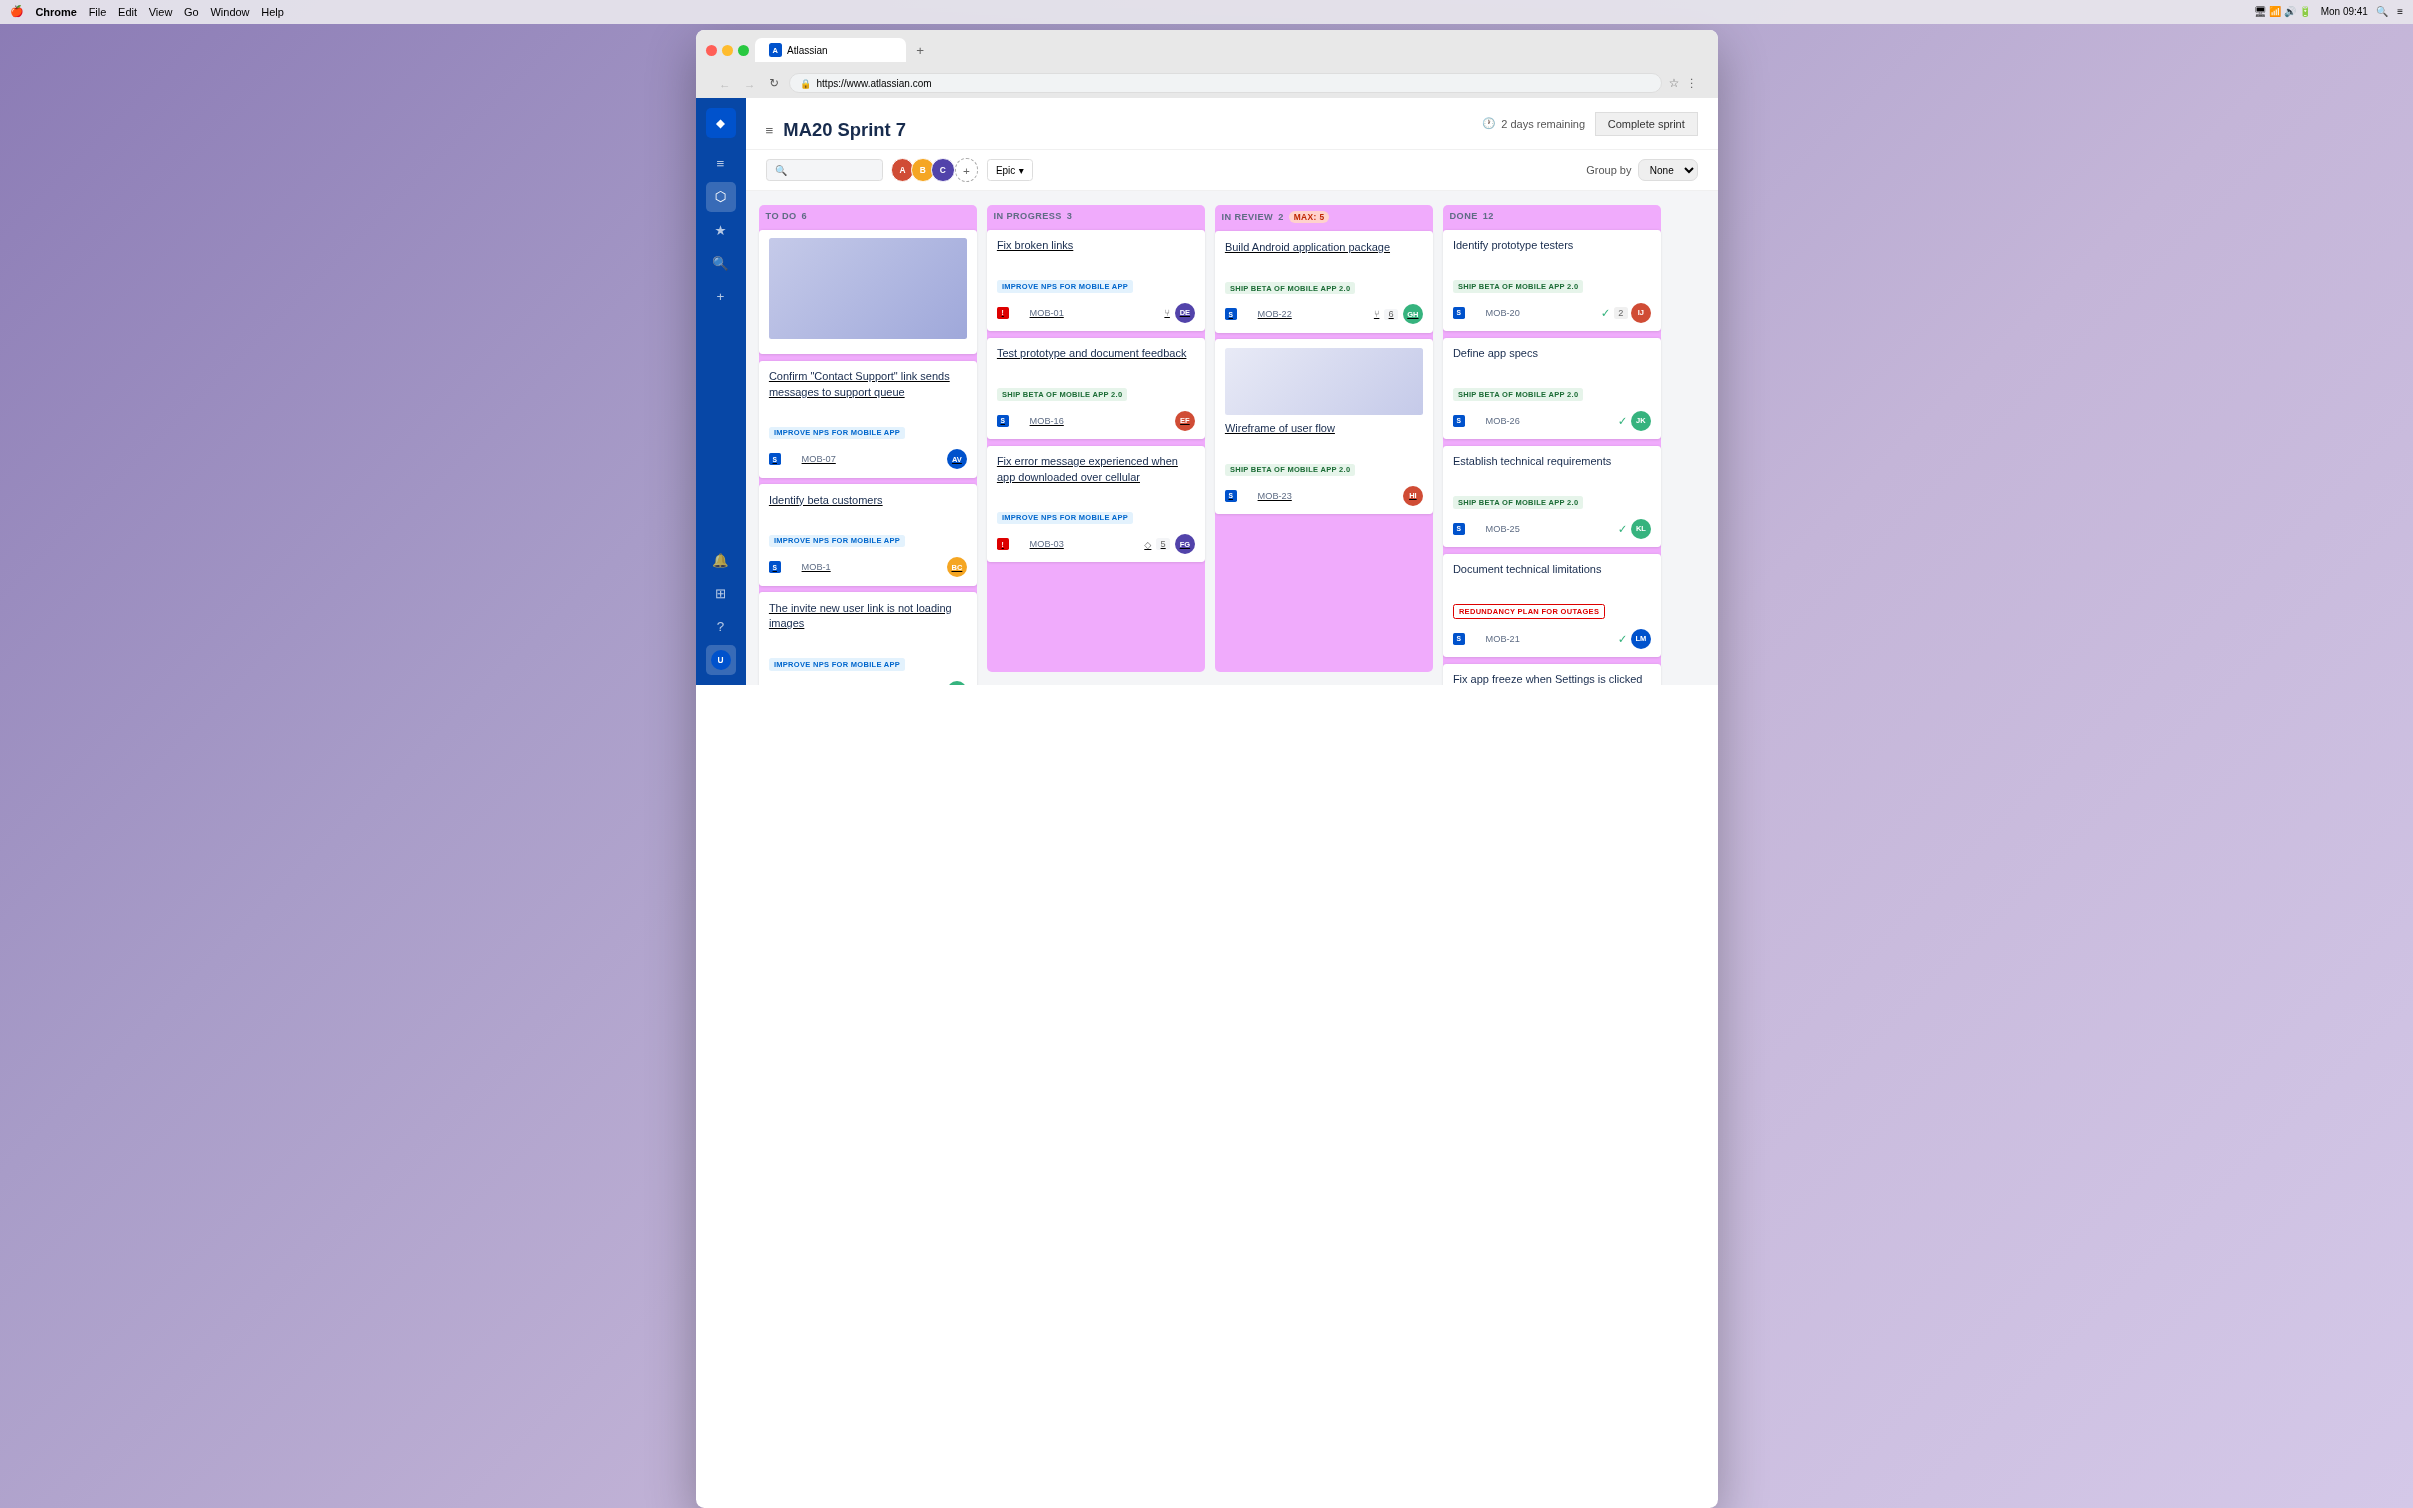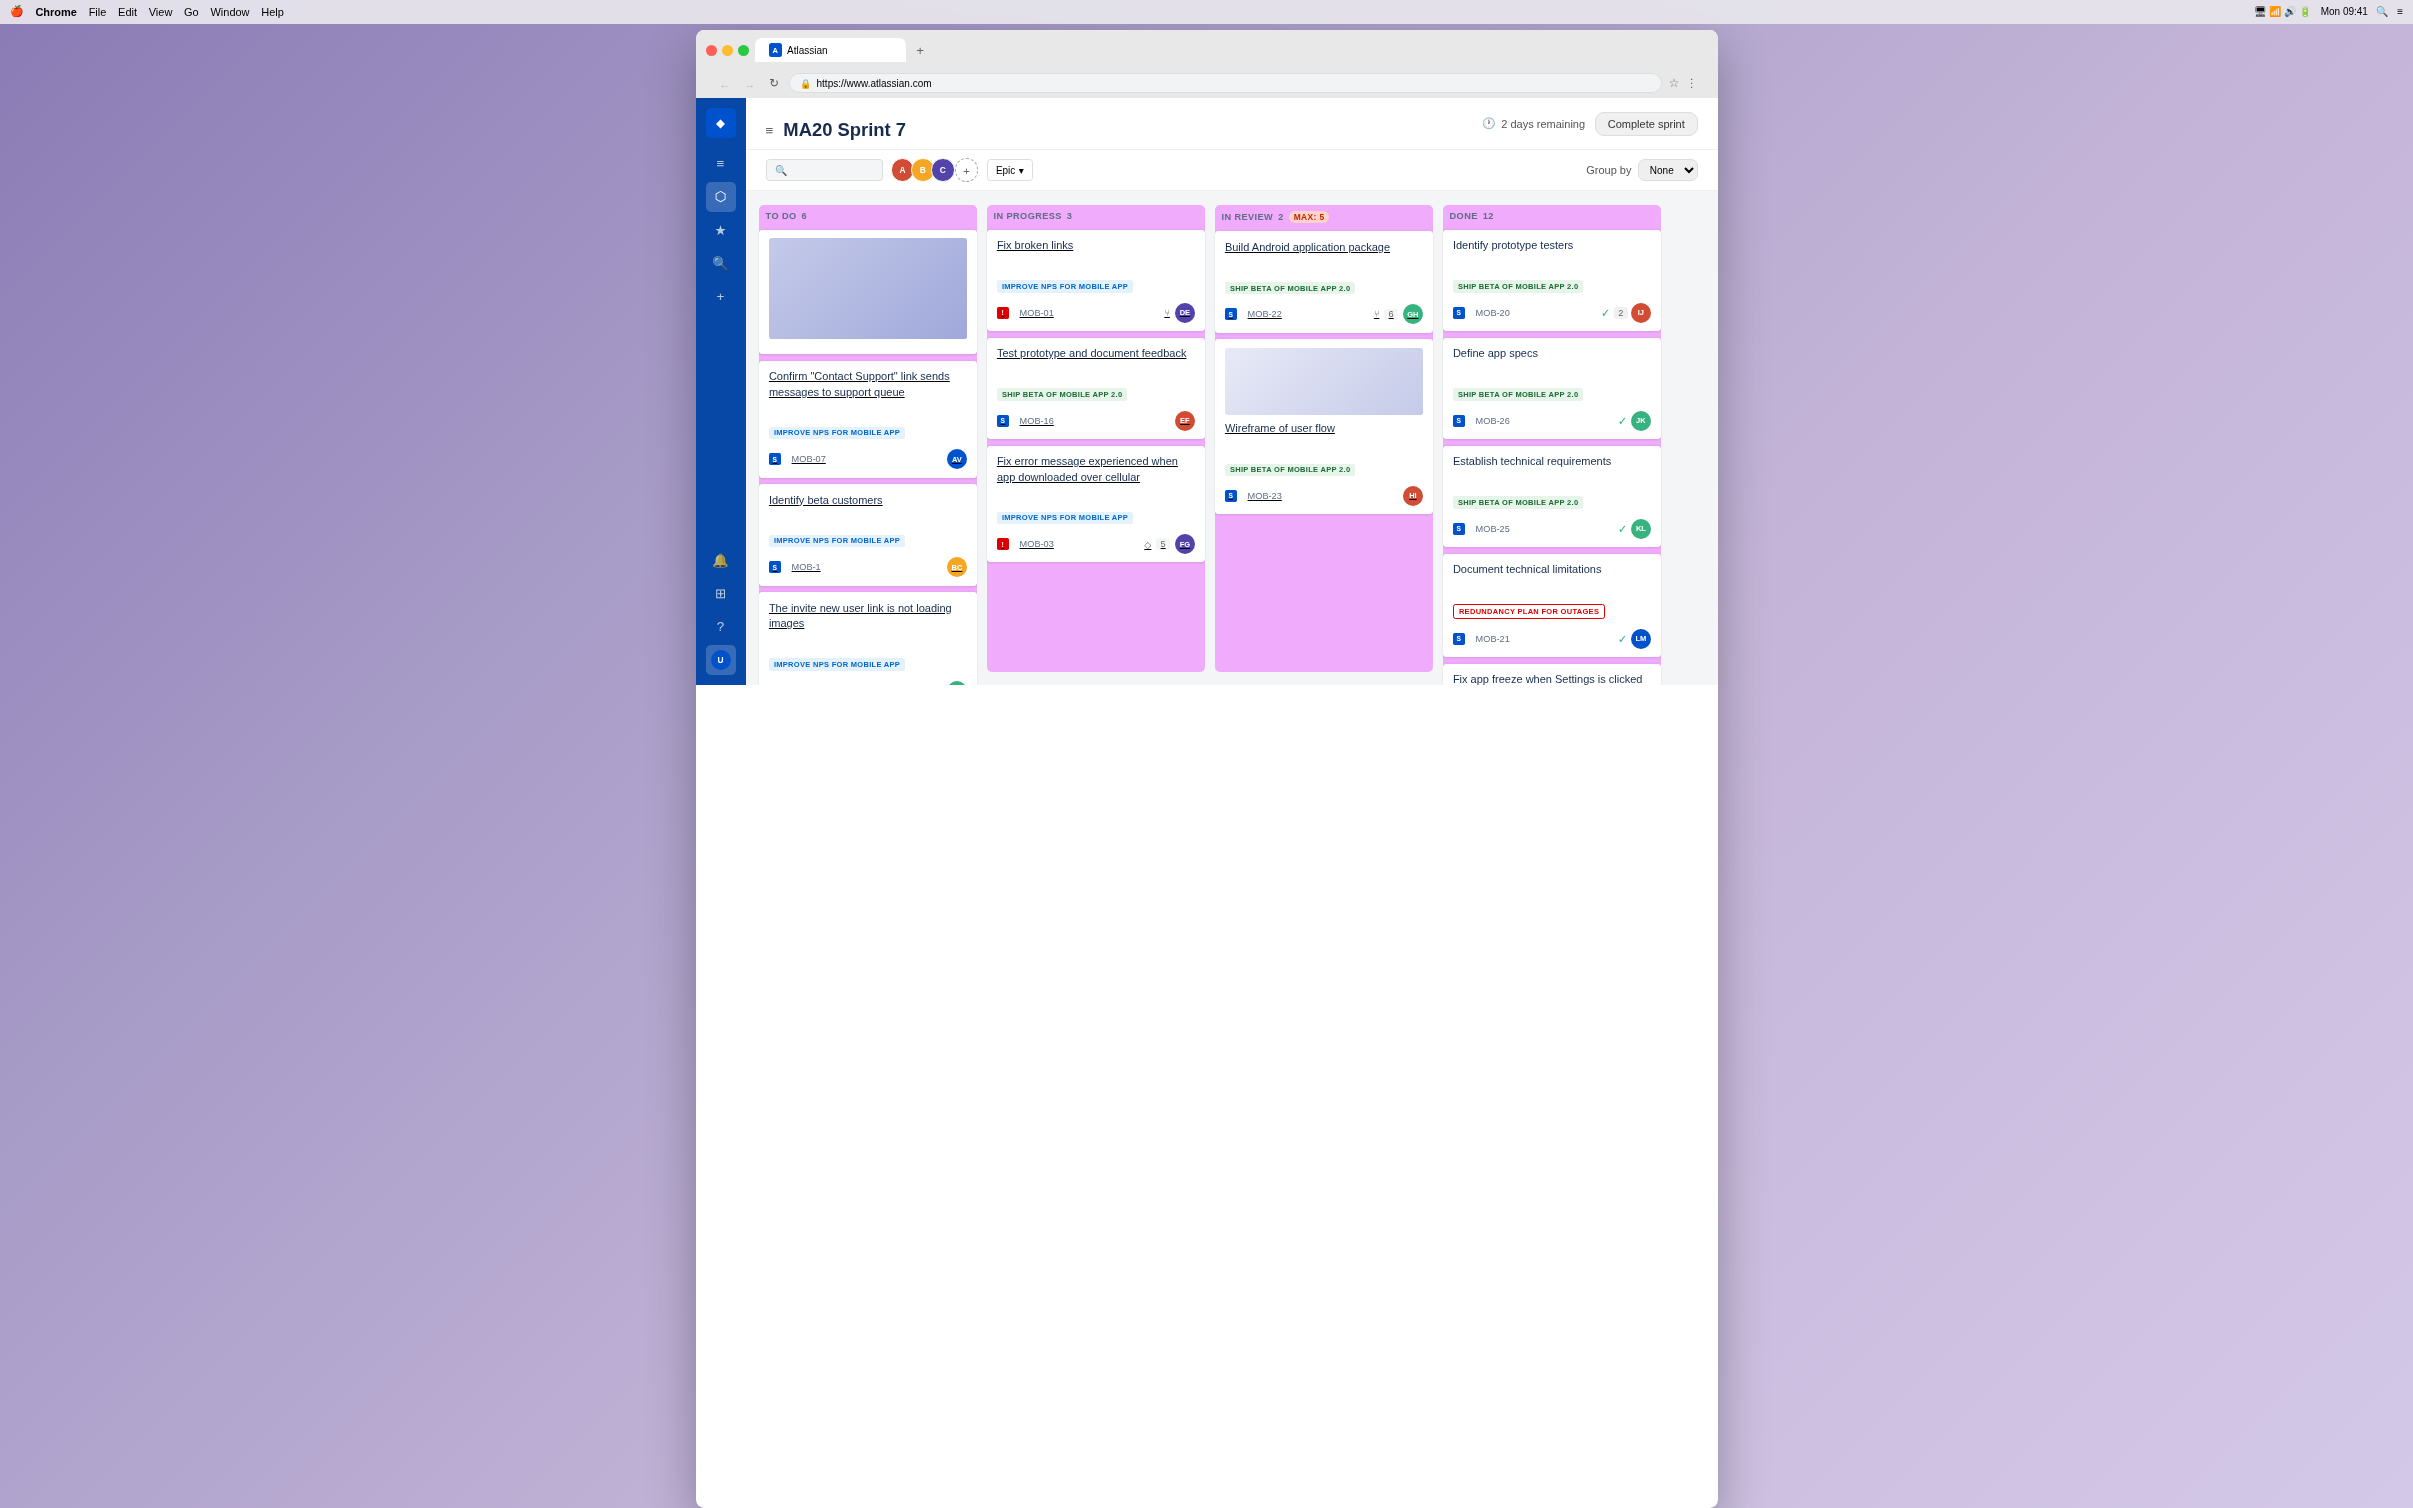--- a/index.html
+++ b/index.html
@@ -175,21 +175,21 @@
     .menu-icon { color: #666; cursor: pointer; font-size: 13.4px; }
     .sprint-title { font-size: 18.4px; font-weight: 600; color: #172b4d; }
     .sprint-header-right { display: flex; align-items: center; gap: 10px; padding-bottom: 13.4px; }
     .days-remaining {
       display: flex; align-items: center; gap: 5px;
       color: #555; font-size: 11px;
     }
     .complete-sprint-btn {
       background: #f0f0f0;
       border: 0.8px solid #ddd;
-      border-radius: 9px;
+      border-radius: 0;
       padding: 5px 11.7px;
       font-size: 11px;
       font-weight: 500;
       cursor: pointer;
       color: #333;
     }
 
     
     .filter-bar {
       padding: 8.4px 20px;
@@ -326,21 +326,21 @@
     .epic-blue { background: #e3f2fd; color: #0066cc; }
     .epic-green { background: #e6f4ea; color: #1b6b35; }
     .epic-red-outline { background: #fff; color: #d00; border: 0.8px solid #d00; }
 
     .card-footer {
       display: flex;
       align-items: center;
       justify-content: space-between;
       margin-top: 3.4px;
     }
-    .card-id-row { display: flex; align-items: center; gap: 11px; }
+    .card-id-row { display: flex; align-items: center; gap: 21px; }
     .card-type-icon {
       width: 11.7px; height: 11.7px;
       border-radius: 1.7px;
       display: flex; align-items: center; justify-content: center;
       font-size: 6.7px; color: white; font-weight: bold;
     }
     .icon-story { background: #0052cc; }
     .icon-bug { background: #d00; }
     .card-id { font-size: 9.2px; color: #5e6c84; }
     .card-meta { display: flex; align-items: center; gap: 5px; }

